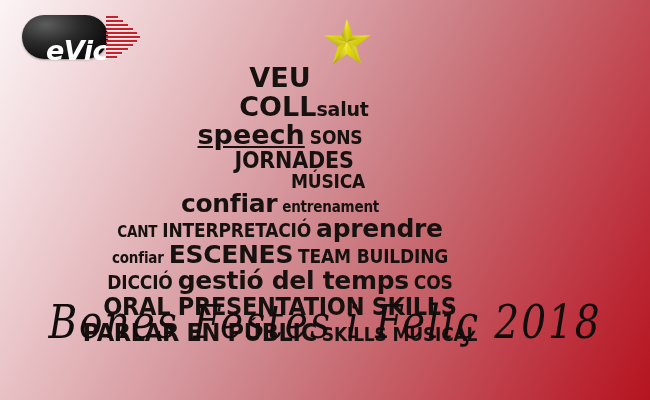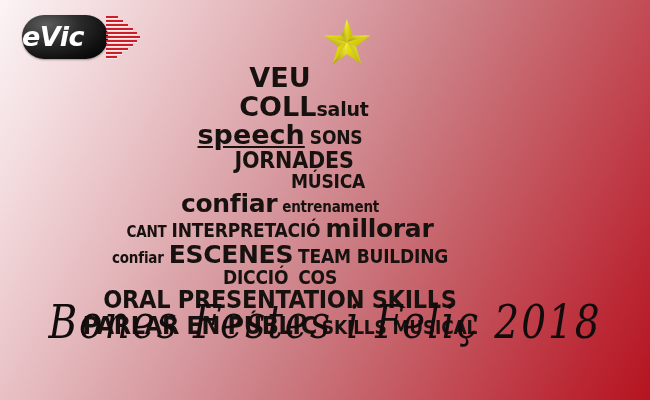--- a/index.html
+++ b/index.html
@@ -41,25 +41,25 @@
     top: 2px;
     width: 86px;
     height: 44px;
     border-radius: 22px;
     background: radial-gradient(ellipse at 28% 22%, #5d5d5d 0%, #2b2b2b 38%, #121212 68%, #000000 100%);
     box-shadow: 0 1px 2px rgba(0,0,0,0.35);
   }
   .logo-word {
     position: absolute;
     left: 0;
-    top: 2px;
+    top: 16px;
     width: 86px;
     height: 44px;
     line-height: 44px;
-    text-align: left;
+    text-align: right;
     color: #ffffff;
     font-family: "DejaVu Sans", sans-serif;
     font-weight: 700;
     font-size: 27px;
     letter-spacing: -0.5px;
     font-style: italic;
   }
   .logo-arrow {
     position: absolute;
     left: 84px;
@@ -229,34 +229,35 @@
       <span class="sz-xl">confiar</span>
       <span class="gap"></span>
       <span class="sz-sm cond">entrenament</span>
     </div>
 
     <div class="row r7">
       <span class="sz-sm cond">CANT</span>
       <span class="gap"></span>
       <span class="sz-md cond">INTERPRETACIÓ</span>
       <span class="gap"></span>
-      <span class="sz-xl">millorar</span>
+      <span class="sz-xl">aprendre</span>
     </div>
 
     <div class="row r8">
       <span class="sz-sm cond">confiar</span>
       <span class="gap"></span>
       <span class="sz-xl">ESCENES</span>
       <span class="gap"></span>
       <span class="sz-md cond">TEAM BUILDING</span>
     </div>
 
     <div class="row r9">
       <span class="sz-md cond">DICCIÓ</span>
       <span class="gap"></span>
+      <span class="sz-xl">gestió del temps</span>
       <span class="gap"></span>
       <span class="sz-md cond">COS</span>
     </div>
 
     <div class="row r10">
       <span class="sz-xl cond">ORAL PRESENTATION SKILLS</span>
     </div>
 
     <div class="row r10">
       <span class="sz-xl cond">PARLAR EN PÚBLIC</span>

